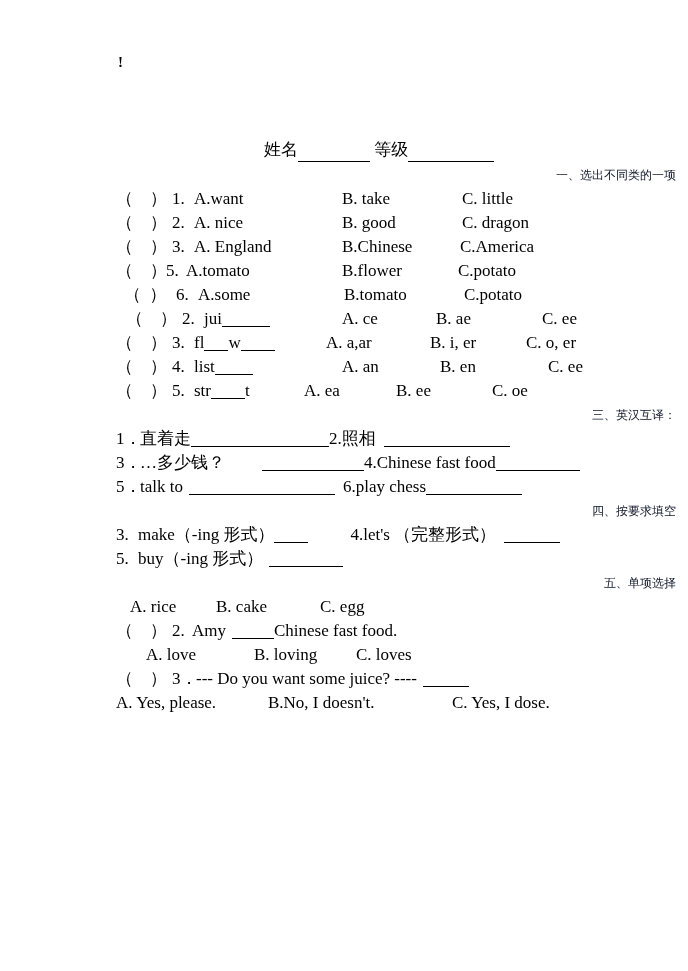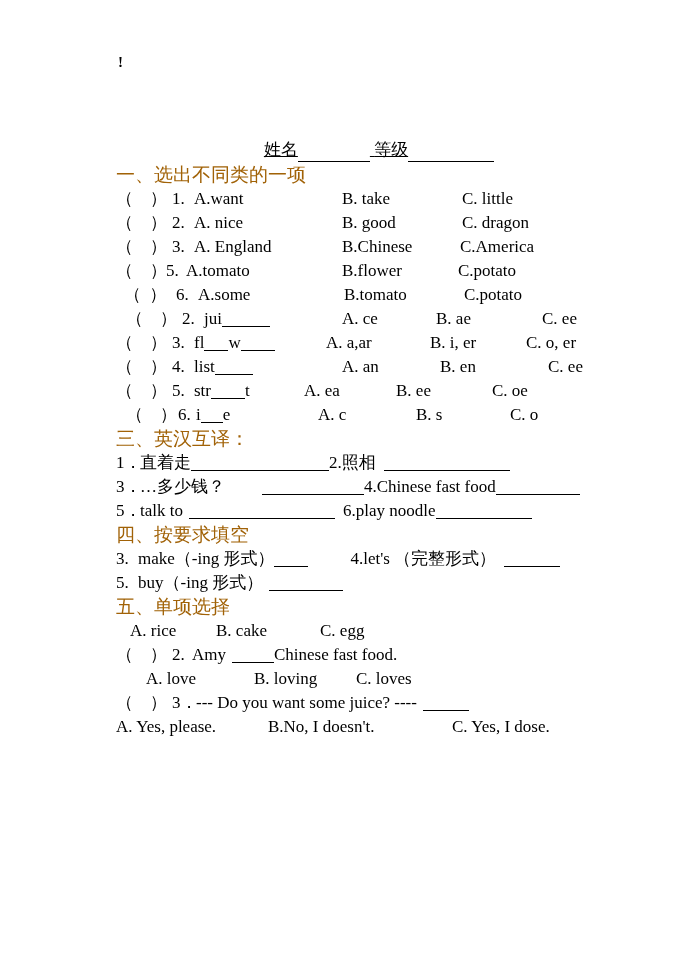--- a/index.html
+++ b/index.html
@@ -44,21 +44,20 @@
   .namerow {
     position: absolute;
     left: 0;
     top: 138px;
     width: 688px;
     text-align: center;
     font-size: 17px;
     line-height: 24px;
     padding-left: 70px;
     box-sizing: border-box;
-    text-decoration: underline;
   }
   .namerow .u {
     display: inline-block;
     border-bottom: 1.5px solid #000;
     vertical-align: bottom;
   }
   .u1 { width: 72px; height: 17px; }
   .u2 { width: 86px; height: 17px; }
 
   .body-block {
@@ -67,25 +66,26 @@
     top: 163px;
     width: 560px;
   }
   .line {
     font-size: 17px;
     line-height: 24px;
     white-space: pre;
     height: 24px;
   }
   .sec-head {
-    font-size: 19px;
+    font-size: 12px;
     line-height: 24px;
     height: 24px;
-    color: #a16207;
+    color: #0f172a;
     white-space: pre;
+    text-align: right;
   }
   .col {
     display: inline-block;
   }
   .paren { display: inline-block; }
   .blank {
     display: inline-block;
     border-bottom: 1.4px solid #000;
     vertical-align: -3px;
     height: 14px;
@@ -121,29 +121,28 @@
 
 
     <div class="line" style="padding-left:10px"><span class="paren" style="width:56px">（    ）</span><span class="col" style="width:22px">2.</span><span class="col" style="width:138px"><span>jui</span><span class="blank" style="width:48px"></span></span><span class="col" style="width:94px">A. ce</span><span class="col" style="width:106px">B. ae</span><span class="col">C. ee</span></div>
 
     <div class="line"><span class="paren" style="width:56px">（    ）</span><span class="col" style="width:22px">3.</span><span class="col" style="width:132px"><span>fl</span><span class="blank" style="width:24px"></span><span>w</span><span class="blank" style="width:34px"></span></span><span class="col" style="width:104px">A. a,ar</span><span class="col" style="width:96px">B. i, er</span><span class="col">C. o, er</span></div>
 
     <div class="line"><span class="paren" style="width:56px">（    ）</span><span class="col" style="width:22px">4.</span><span class="col" style="width:148px"><span>list</span><span class="blank" style="width:38px"></span></span><span class="col" style="width:98px">A. an</span><span class="col" style="width:108px">B. en</span><span class="col">C. ee</span></div>
 
     <div class="line"><span class="paren" style="width:56px">（    ）</span><span class="col" style="width:22px">5.</span><span class="col" style="width:110px"><span>str</span><span class="blank" style="width:34px"></span><span>t</span></span><span class="col" style="width:92px">A. ea</span><span class="col" style="width:96px">B. ee</span><span class="col">C. oe</span></div>
 
-    <div class="line" style="padding-left:10px"><span class="paren" style="width:52px">（    ）</span><span class="col" style="width:18px">6.</span><span class="col" style="width:122px"><span>i</span><span class="blank" style="width:22px"></span><span>e</span></span><span class="col" style="width:98px">A. c</span><span class="col" style="width:94px">B. s</span><span class="col">C. o</span></div>
 
     <div class="sec-head">三、英汉互译：</div>
 
     <div class="line"><span class="col" style="width:24px">1．</span><span class="col">直着走</span><span class="blank" style="width:138px"></span><span class="col">2.</span><span class="col">照相</span><span class="blank" style="width:126px;margin-left:8px"></span></div>
 
     <div class="line"><span class="col" style="width:24px">3．</span><span class="col" style="width:122px">…多少钱？</span><span class="blank" style="width:102px"></span><span class="col">4.</span><span class="col">Chinese fast food</span><span class="blank" style="width:84px"></span></div>
 
-    <div class="line"><span class="col" style="width:24px">5．</span><span class="col">talk to</span><span class="blank" style="width:146px;margin-left:6px"></span><span class="col" style="margin-left:8px">6.</span><span class="col">play noodle</span><span class="blank" style="width:96px"></span></div>
+    <div class="line"><span class="col" style="width:24px">5．</span><span class="col">talk to</span><span class="blank" style="width:146px;margin-left:6px"></span><span class="col" style="margin-left:8px">6.</span><span class="col">play chess</span><span class="blank" style="width:96px"></span></div>
 
     <div class="sec-head">四、按要求填空</div>
 
 
     <div class="line"><span class="col" style="width:22px">3.</span><span class="col">make（-ing 形式）</span><span class="blank" style="width:34px"></span><span class="col" style="margin-left:42px">4.</span><span class="col">let's （完整形式）</span><span class="blank" style="width:56px;margin-left:8px"></span></div>
 
     <div class="line"><span class="col" style="width:22px">5.</span><span class="col">buy（-ing 形式）</span><span class="blank" style="width:74px;margin-left:6px"></span></div>
 
     <div class="sec-head">五、单项选择</div>
 

